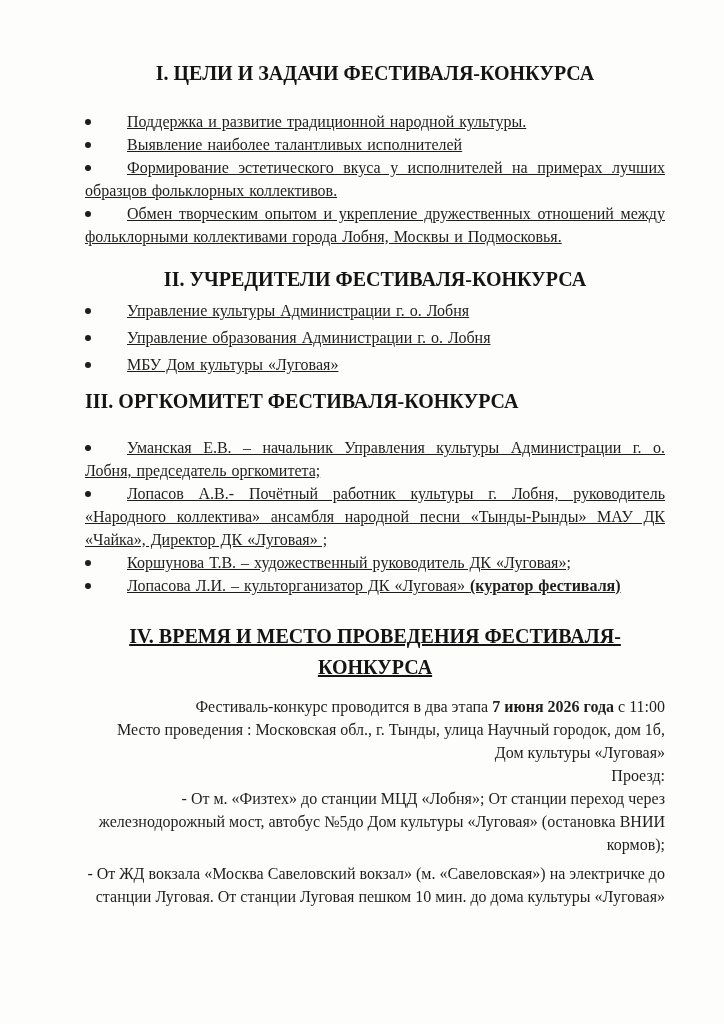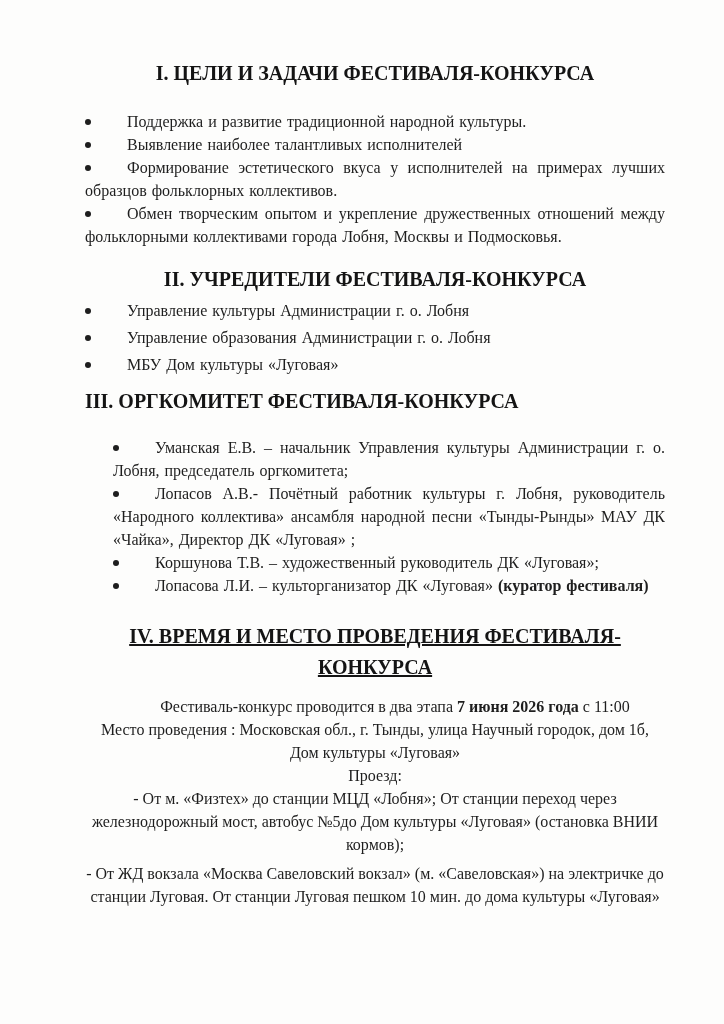--- a/index.html
+++ b/index.html
@@ -34,42 +34,42 @@
     max-width: 500px;
     margin-left: auto;
     margin-right: auto;
     line-height: 31px;
     text-decoration: underline;
   }
   .h-gap-1 { margin-bottom: 24px; }
   .h2 { margin-top: 18px; margin-bottom: 7px; }
   .h3 { margin-top: 12px; }
   .h4 { margin-top: 24px; }
-  .list { margin: 0; }
-  .list.gap-top { margin-top: 22px; margin-left: 28px; }
+  .list { margin: 0; text-decoration: underline; }
+  .list.gap-top { margin-top: 22px; }
   .bullet-item {
     text-align: justify;
     word-spacing: 1px;
   }
   .list-ii .bullet-item { margin-bottom: 4px; text-align: left; }
   .bullet-dot {
     display: inline-block;
     width: 6px;
     height: 6px;
     border-radius: 50%;
     background: #1e1e1e;
     vertical-align: middle;
     margin-bottom: 3px;
   }
   .bullet-gap {
     display: inline-block;
     width: 36px;
   }
   .paras { margin-top: 12px; }
-  .para { text-align: center; }
+  .para { text-align: right; }
   .para.indent { text-indent: 40px; }
   .para.gap-before { margin-top: 6px; }
   .bold, .seg-b { font-weight: bold; }
 </style>
 </head>
 <body>
 
 <div class="page">
 
   <h1 class="heading center h-gap-1">I. ЦЕЛИ И ЗАДАЧИ ФЕСТИВАЛЯ-КОНКУРСА</h1>

